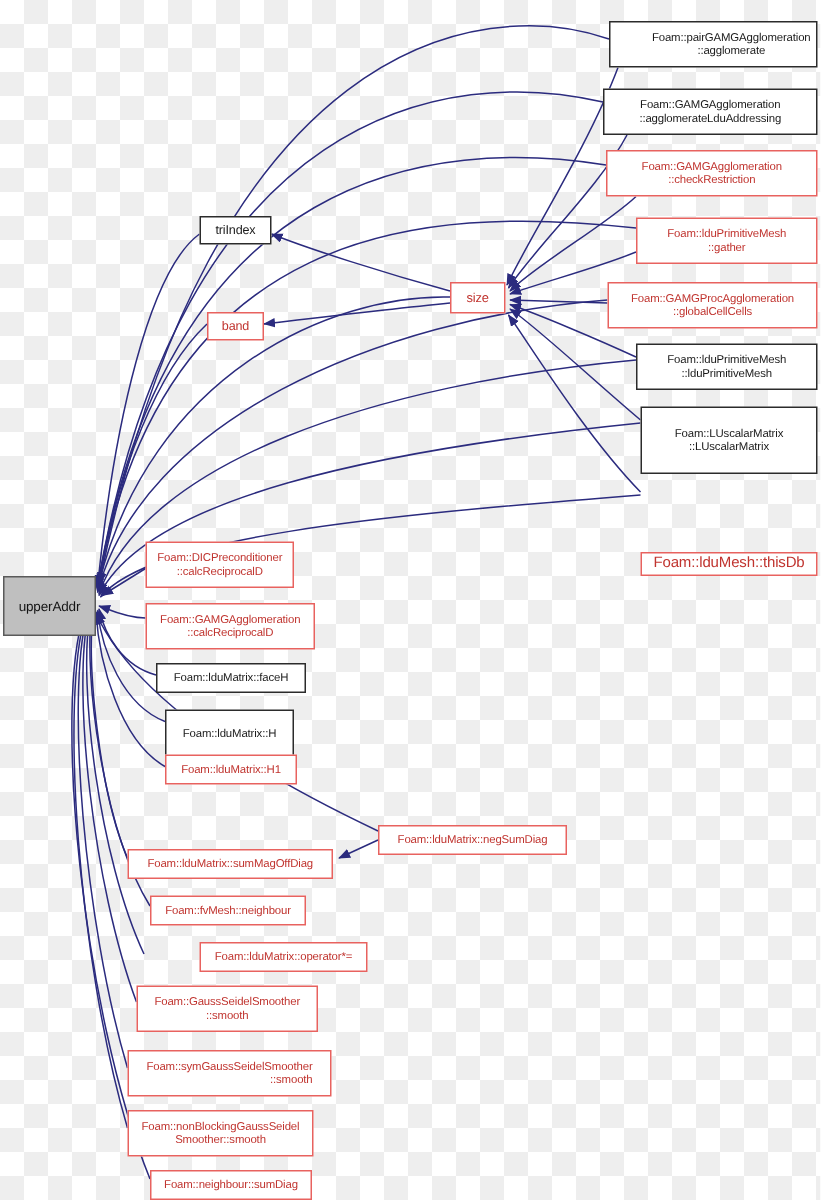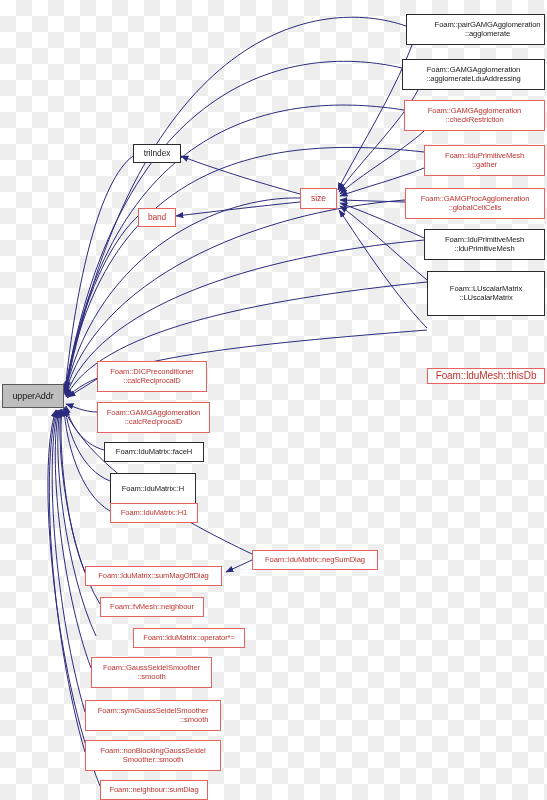--- a/index.html
+++ b/index.html
@@ -98,51 +98,51 @@
         <path d="M 405 202 L 340 200" fill="none" stroke="#2b2b7e" stroke-width="1" marker-end="url(#arrow)"></path>
         <path d="M 424 238 C 398 226 360 210 340 203" fill="none" stroke="#2b2b7e" stroke-width="1" marker-end="url(#arrow)"></path>
         <path d="M 427 280 C 396 254 358 218 340 206" fill="none" stroke="#2b2b7e" stroke-width="1" marker-end="url(#arrow)"></path>
         <path d="M 427 328 C 390 290 352 228 339 210" fill="none" stroke="#2b2b7e" stroke-width="1" marker-end="url(#arrow)"></path>
         <path d="M 300 194 C 256 182 206 166 181 156" fill="none" stroke="#2b2b7e" stroke-width="1" marker-end="url(#arrow)"></path>
         <path d="M 300 202 C 260 206 210 212 176 216" fill="none" stroke="#2b2b7e" stroke-width="1" marker-end="url(#arrow)"></path>
         <path d="M 300 198 C 220 196 100 250 66 389" fill="none" stroke="#2b2b7e" stroke-width="1" marker-end="url(#arrow)"></path>
       </g>
   </svg>
   <div id="nodes">
-      <div class="node root" style="left: 2px; top: 384px; width: 62px; height: 24px; font-size: 9px;">upperAddr</div>
+      <div class="node root" style="left: 2px; top: 384px; width: 62px; height: 40px; font-size: 9px;">upperAddr</div>
       <div class="node black" style="left: 133px; top: 144px; width: 48px; height: 19px; font-size: 8.4px;">triIndex</div>
       <div class="node red" style="left: 138px; top: 208px; width: 38px; height: 19px; font-size: 8.4px;">band</div>
       <div class="node red" style="left: 300px; top: 188px; width: 37px; height: 21px; font-size: 8.6px;">size</div>
       <div class="node black" style="left: 406px; top: 14px; width: 139px; height: 31px; font-size: 7.6px; padding-left: 24px;">Foam::pairGAMGAgglomeration
 ::agglomerate</div>
       <div class="node black" style="left: 402px; top: 59px; width: 143px; height: 31px; font-size: 7.6px;">Foam::GAMGAgglomeration
 ::agglomerateLduAddressing</div>
       <div class="node red" style="left: 404px; top: 100px; width: 141px; height: 31px; font-size: 7.6px;">Foam::GAMGAgglomeration
 ::checkRestriction</div>
       <div class="node red" style="left: 424px; top: 145px; width: 121px; height: 31px; font-size: 7.6px;">Foam::lduPrimitiveMesh
 ::gather</div>
       <div class="node red" style="left: 405px; top: 188px; width: 140px; height: 31px; font-size: 7.6px;">Foam::GAMGProcAgglomeration
 ::globalCellCells</div>
       <div class="node black" style="left: 424px; top: 229px; width: 121px; height: 31px; font-size: 7.6px;">Foam::lduPrimitiveMesh
 ::lduPrimitiveMesh</div>
       <div class="node black" style="left: 427px; top: 271px; width: 118px; height: 45px; font-size: 7.6px;">Foam::LUscalarMatrix
 ::LUscalarMatrix</div>
       <div class="node red" style="left: 427px; top: 320px; width: 118px; height: 16px; font-size: 10px; margin-top: 48px;">Foam::lduMesh::thisDb</div>
-      <div class="node red" style="left: 97px; top: 361px; width: 110px; height: 31px; font-size: 7.6px;">Foam::DICPreconditioner
+      <div class="node red" style="left: 97px; top: 361px; width: 99px; height: 31px; font-size: 7.6px;">Foam::DICPreconditioner
 ::calcReciprocalD</div>
       <div class="node red" style="left: 97px; top: 402px; width: 113px; height: 31px; font-size: 7.6px;">Foam::GAMGAgglomeration
 ::calcReciprocalD</div>
       <div class="node black" style="left: 104px; top: 442px; width: 100px; height: 20px; font-size: 7.6px;">Foam::lduMatrix::faceH</div>
       <div class="node black" style="left: 110px; top: 473px; width: 86px; height: 32px; font-size: 7.6px;">Foam::lduMatrix::H</div>
       <div class="node red" style="left: 110px; top: 503px; width: 88px; height: 20px; font-size: 7.6px;">Foam::lduMatrix::H1</div>
       <div class="node red" style="left: 252px; top: 550px; width: 126px; height: 20px; font-size: 7.6px;">Foam::lduMatrix::negSumDiag</div>
       <div class="node red" style="left: 85px; top: 566px; width: 137px; height: 20px; font-size: 7.6px;">Foam::lduMatrix::sumMagOffDiag</div>
       <div class="node red" style="left: 100px; top: 597px; width: 104px; height: 20px; font-size: 7.6px;">Foam::fvMesh::neighbour</div>
       <div class="node red" style="left: 96px; top: 628px; width: 112px; height: 20px; font-size: 7.6px; margin-left: 37px;">Foam::lduMatrix::operator*=</div>
       <div class="node red" style="left: 91px; top: 657px; width: 121px; height: 31px; font-size: 7.6px;">Foam::GaussSeidelSmoother
 ::smooth</div>
       <div class="node red" style="left: 85px; top: 700px; width: 136px; height: 31px; font-size: 7.6px; text-align: right;">Foam::symGaussSeidelSmoother
 ::smooth</div>
-      <div class="node red" style="left: 85px; top: 740px; width: 136px; height: 31px; font-size: 7.6px;">Foam::nonBlockingGaussSeidel
+      <div class="node red" style="left: 85px; top: 740px; width: 124px; height: 31px; font-size: 7.6px;">Foam::nonBlockingGaussSeidel
 Smoother::smooth</div>
       <div class="node red" style="left: 100px; top: 780px; width: 108px; height: 20px; font-size: 7.6px;">Foam::neighbour::sumDiag</div>
     </div>
 </div>
 
 </body></html>

